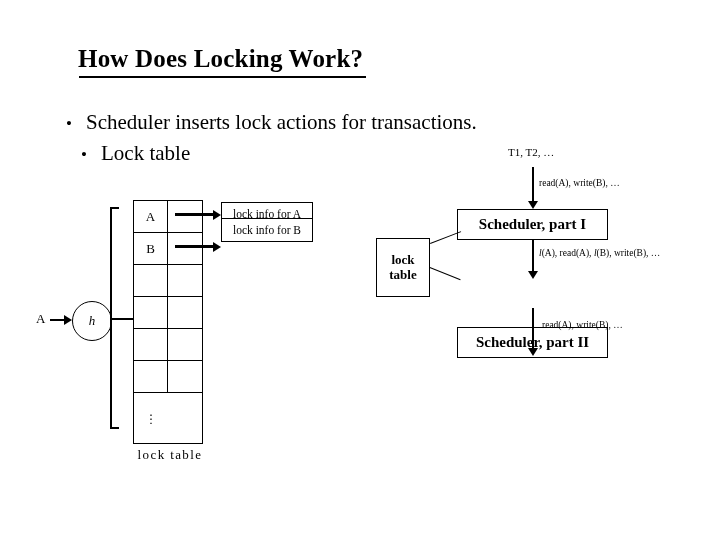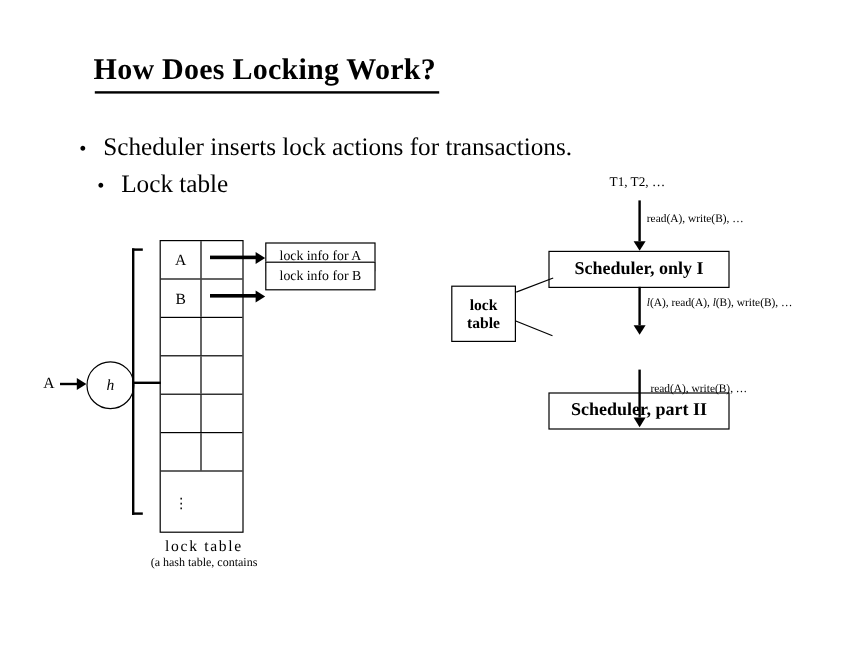--- a/index.html
+++ b/index.html
@@ -171,21 +171,21 @@
     height: 24px;
     font-size: 11.5px;
     justify-content: center;
   }
 
   
   #lock-table-box {
     left: 376px;
     top: 238px;
     width: 54px;
-    height: 47px;
+    height: 59px;
     font-weight: bold;
     font-size: 13px;
     line-height: 1.15;
     flex-direction: column;
   }
 
   
   .sched-box {
     left: 457px;
     width: 151px;
@@ -268,21 +268,21 @@
     <span class="bullet-dot">•</span><span>Lock table</span>
   </div>
 
   <div class="abs smalltext" style="left:508px; top:146px;">T1, T2, …</div>
 
   <div class="abs vline" style="left:532px; top:167px; height:34px;"></div>
   <div class="abs arrow-down" style="left:528px; top:201px;"></div>
   <div class="abs tinytext" style="left:539px; top:178px;">read(A), write(B), …</div>
 
   <div class="abs box sched-box" id="sched1">
-    <span>Scheduler, only I</span>
+    <span>Scheduler, part I</span>
   </div>
 
   <div class="abs vline" style="left:532px; top:239px; height:32px;"></div>
   <div class="abs arrow-down" style="left:528px; top:271px;"></div>
   <div class="abs tinytext" style="left:539px; top:248px;"><i>l</i><span>(A), read(A), </span><i>l</i><span>(B), write(B), …</span></div>
 
   <div class="abs box sched-box" id="sched2">
     <span>Scheduler, part II</span>
   </div>
 
@@ -340,16 +340,15 @@
   </div>
 
   <div class="abs hline" style="left:175px; top:245px; width:42px; height:3px;"></div>
   <div class="abs arrow-right" style="left:213px; top:242px;"></div>
   <div class="abs box info-box" style="left:221px; top:218px;">
     <span>lock info for B</span>
   </div>
 
   <div class="abs" id="lt-caption">
     <div class="cap-main">lock table</div>
-    <div class="cap-sub">(a hash table, contains</div>
   </div>
 
 </div>
 
 </body></html>

